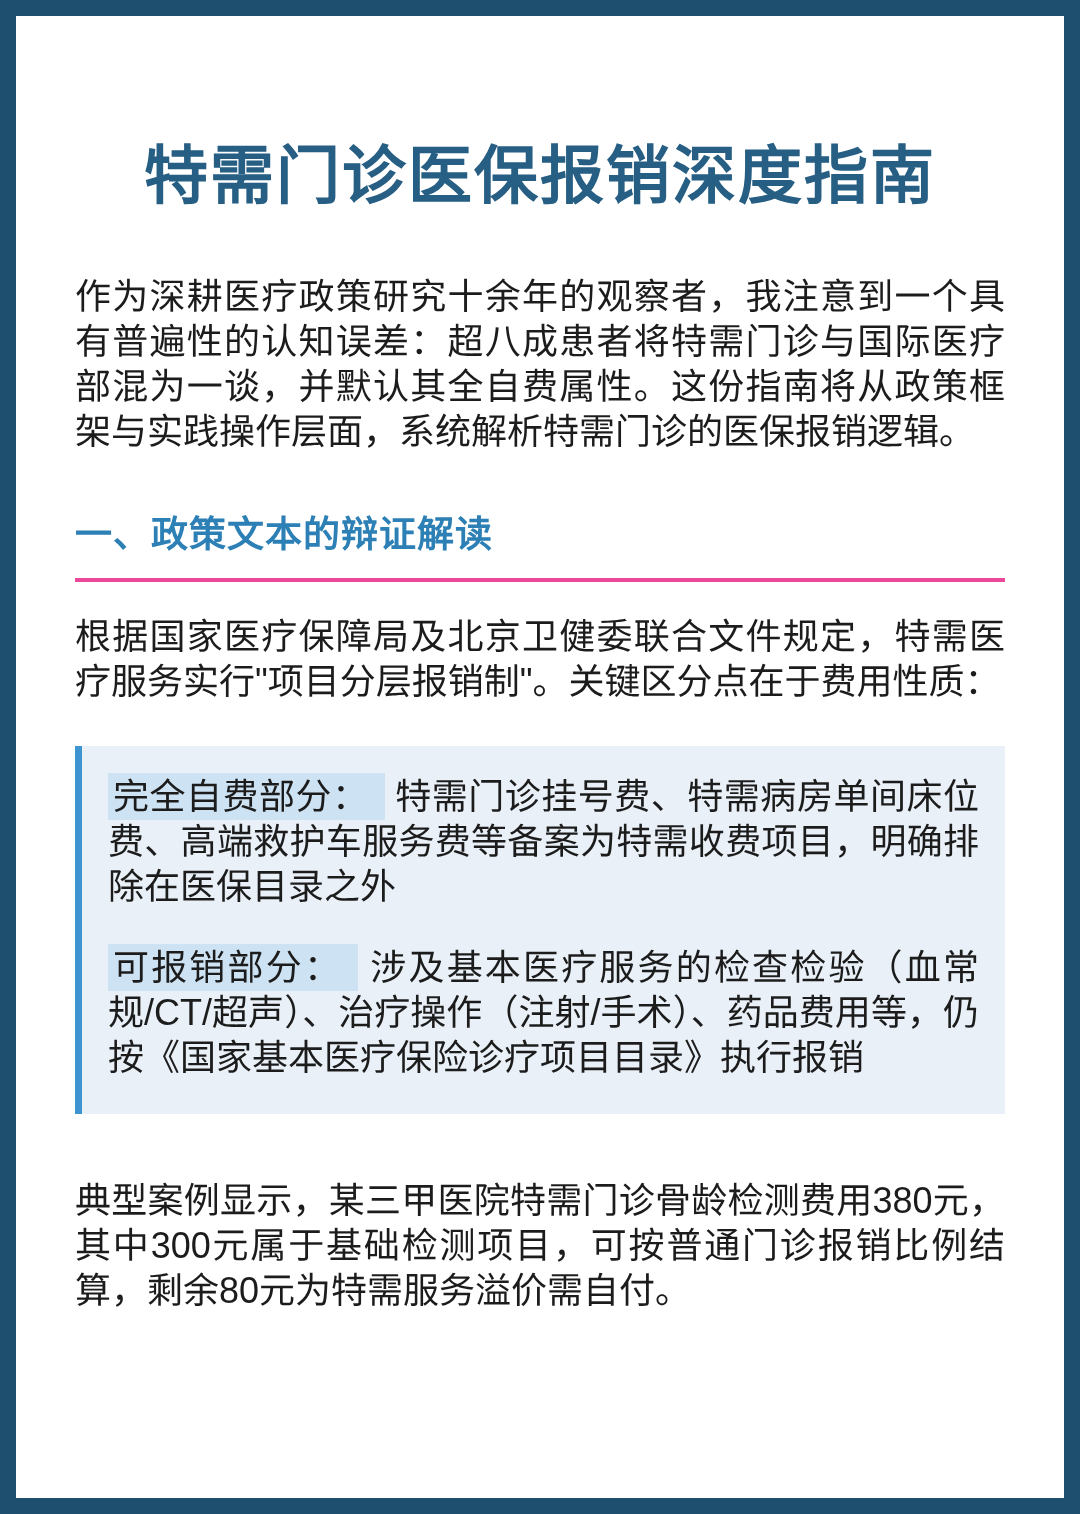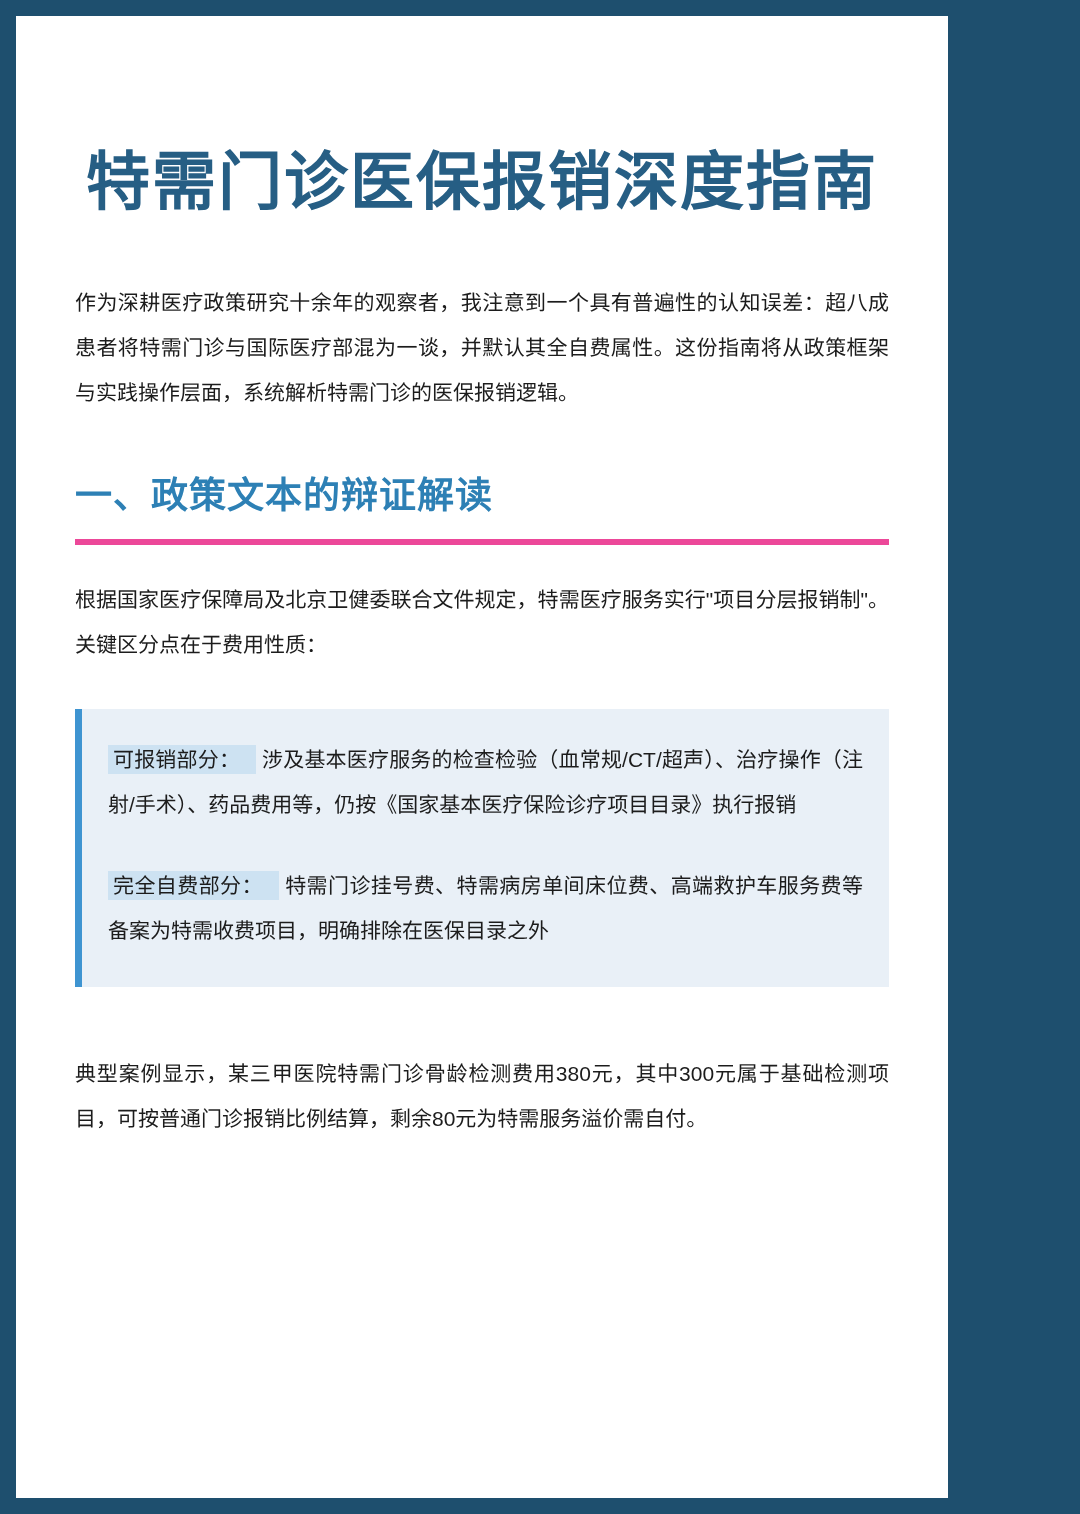--- a/index.html
+++ b/index.html
@@ -6,50 +6,50 @@
   body {
     width: 1080px;
     height: 1514px;
     background: #1e4f6e;
     font-family: "Liberation Sans", "DejaVu Sans", sans-serif;
     position: relative;
   }
   .page {
     position: absolute;
     left: 16px; top: 16px;
-    width: 932px; height: 1482px;
+    width: 1048px; height: 1482px;
     background: #ffffff;
     box-sizing: border-box;
-    padding: 10px 59px;
+    padding: 4px 59px;
     overflow: hidden;
   }
   .doc-title {
     margin: 112px 0 0 0;
     text-align: center;
     font-size: 64px;
     font-weight: 900;
     line-height: 1.4;
     color: #265e84;
     letter-spacing: 2px;
   }
   .para {
-    font-size: 21px;
+    font-size: 36px;
     line-height: 45px;
     color: #1c1c1c;
     margin: 0;
     text-align: justify;
   }
   .intro { margin-top: 52px; }
   .section-heading {
     margin: 50px 0 0 0;
     font-size: 37px;
     font-weight: 900;
     color: #2d80b5;
     padding-bottom: 20px;
-    border-bottom: 6px solid #ec4899;
+    border-bottom: 4px solid #ec4899;
     letter-spacing: 1px;
   }
   .after-heading { margin-top: 32px; }
   .quote-box {
     margin-top: 42px;
     background: #e9f0f7;
     border-left: 7px solid #3e94d1;
     padding: 28px 26px 34px 26px;
   }
   .quote-item { margin: 0; }
@@ -70,25 +70,25 @@
   <h1 class="doc-title">特需门诊医保报销深度指南</h1>
 
   <p class="para intro">作为深耕医疗政策研究十余年的观察者，我注意到一个具有普遍性的认知误差：超八成患者将特需门诊与国际医疗部混为一谈，并默认其全自费属性。这份指南将从政策框架与实践操作层面，系统解析特需门诊的医保报销逻辑。</p>
 
   <h2 class="section-heading">一、政策文本的辩证解读</h2>
 
   <p class="para after-heading">根据国家医疗保障局及北京卫健委联合文件规定，特需医疗服务实行"项目分层报销制"。关键区分点在于费用性质：</p>
 
   <div class="quote-box">
     <p class="para quote-item">
+      <span class="quote-label">完全自费部分：</span>
+      <span>特需门诊挂号费、特需病房单间床位费、高端救护车服务费等备案为特需收费项目，明确排除在医保目录之外</span>
+    </p>
+    <p class="para quote-item">
       <span class="quote-label">可报销部分：</span>
       <span>涉及基本医疗服务的检查检验（血常规/CT/超声）、治疗操作（注射/手术）、药品费用等，仍按《国家基本医疗保险诊疗项目目录》执行报销</span>
-    </p>
-    <p class="para quote-item">
-      <span class="quote-label">完全自费部分：</span>
-      <span>特需门诊挂号费、特需病房单间床位费、高端救护车服务费等备案为特需收费项目，明确排除在医保目录之外</span>
     </p>
   </div>
 
 
   <p class="para body-para-2">典型案例显示，某三甲医院特需门诊骨龄检测费用380元，其中300元属于基础检测项目，可按普通门诊报销比例结算，剩余80元为特需服务溢价需自付。</p>
 
 </div>
 
 </body></html>

